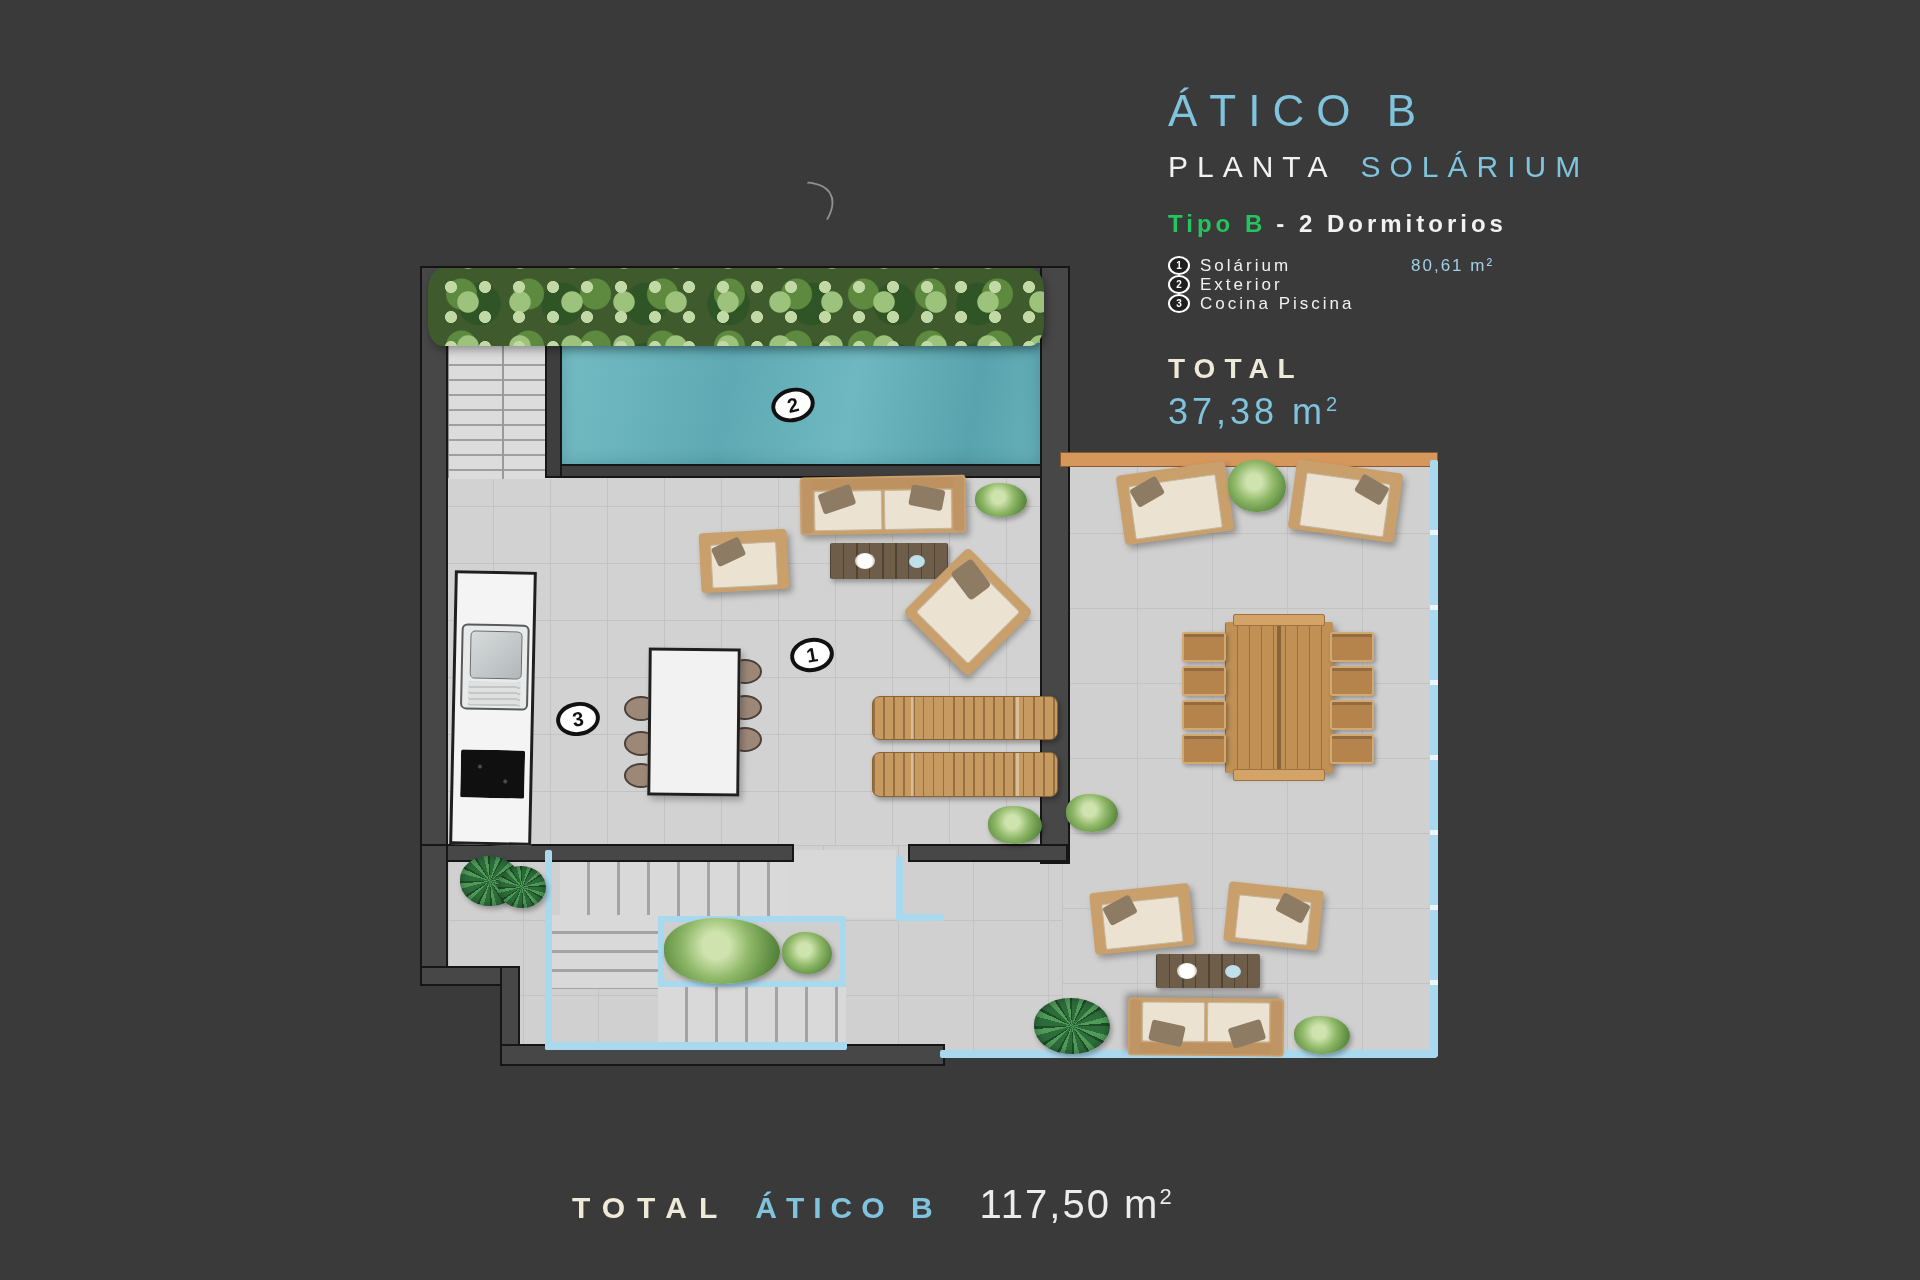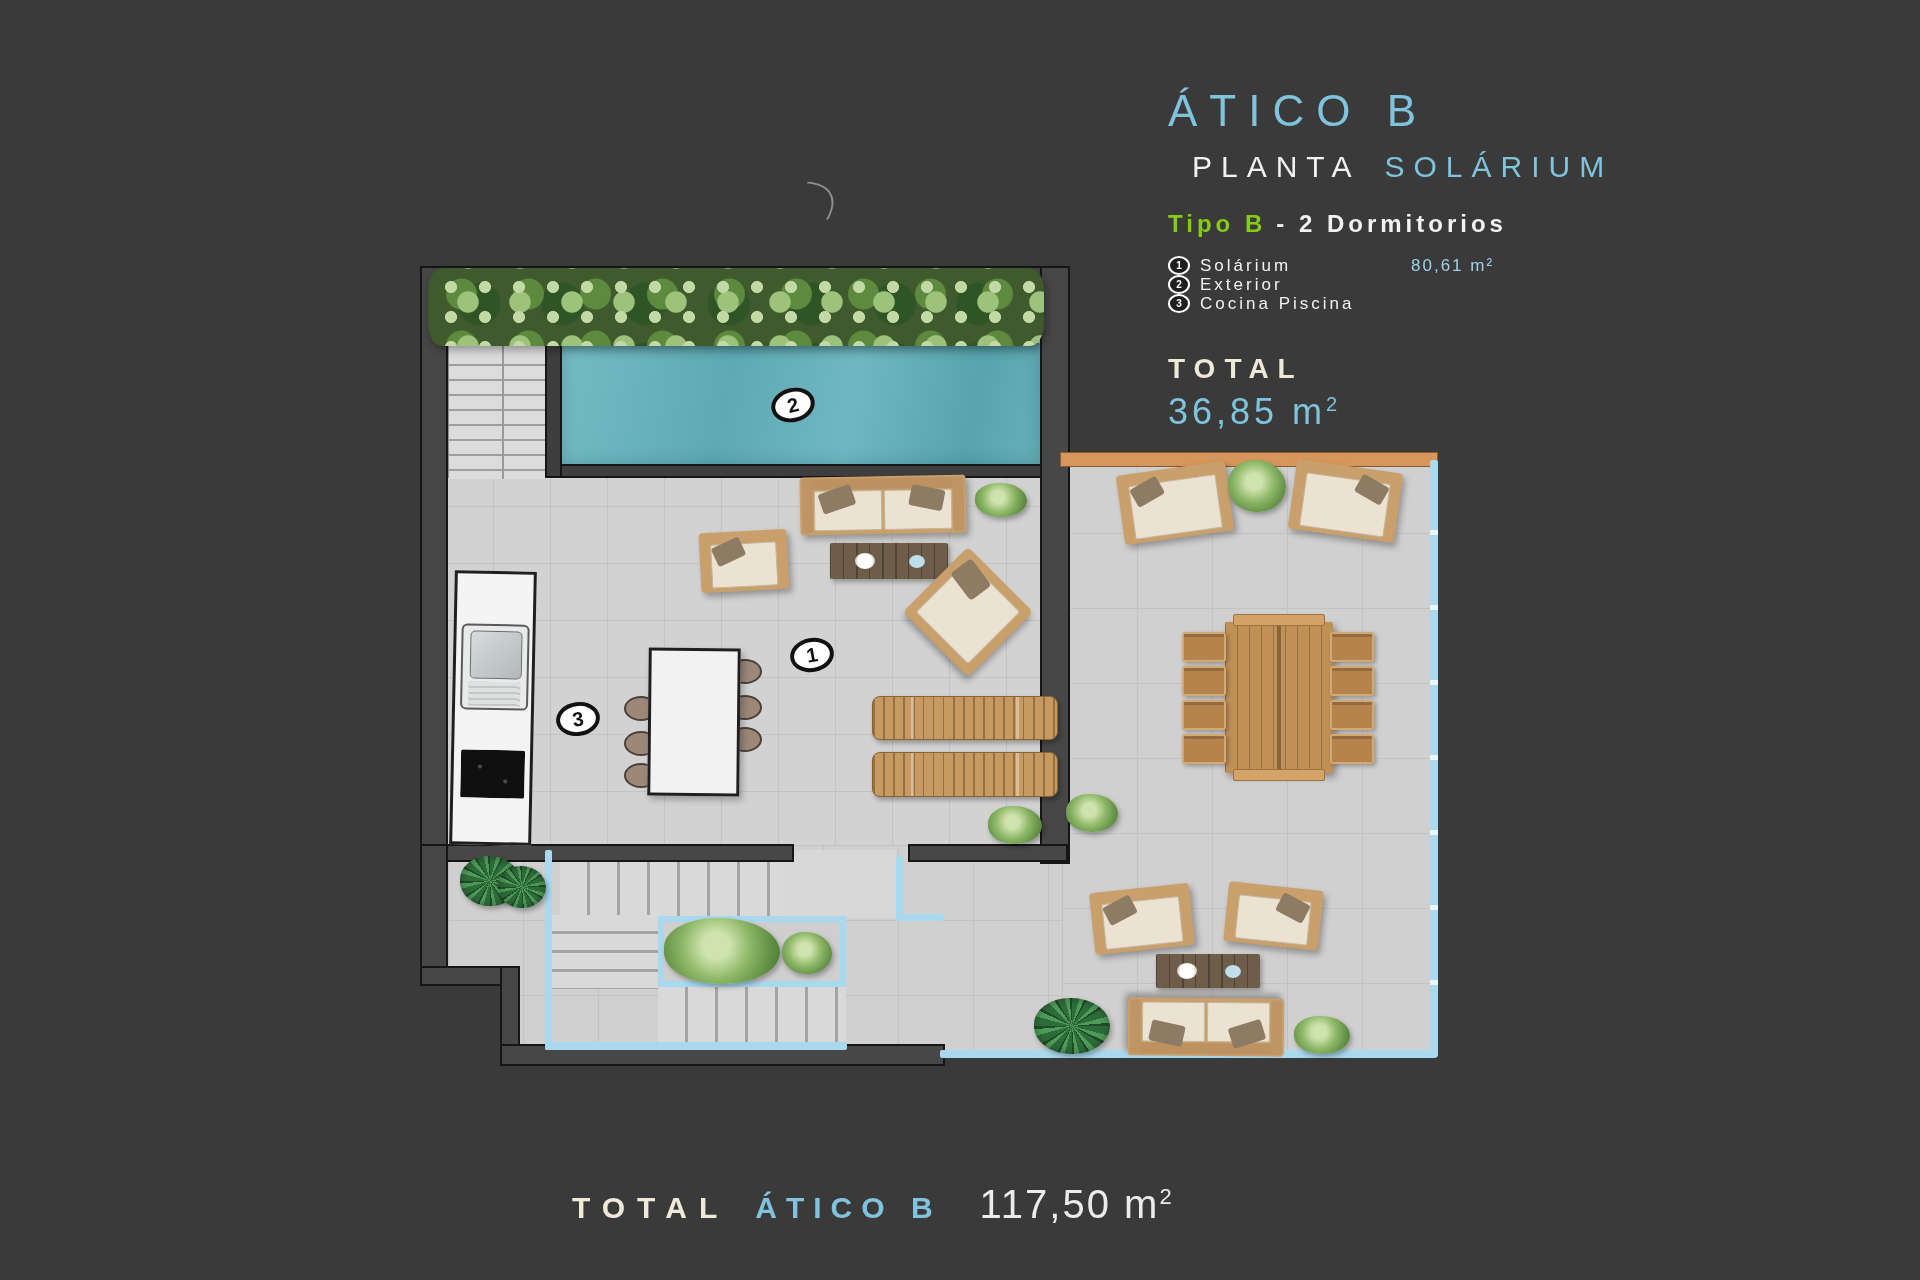--- a/index.html
+++ b/index.html
@@ -99,24 +99,24 @@
   .marker{position:absolute;width:44px;height:34px;background:#fff;border:4px solid #111;border-radius:50%;
         box-sizing:border-box;display:flex;align-items:center;justify-content:center;
         font-weight:bold;font-size:20px;color:#111;z-index:8;transform:rotate(-12deg);}
 
   .arc{position:absolute;width:70px;height:160px;border:2px solid transparent;border-top:2px solid #8f8f8f;
        border-radius:50%;transform:rotate(62deg);z-index:5;}
 
   
   .hdr{position:absolute;left:1168px;top:86px;z-index:9;}
   .t-title{font-size:44px;letter-spacing:12px;color:#7fc3dc;font-weight:400;}
-  .t-sub{margin-top:14px;font-size:30px;letter-spacing:9px;color:#f2f2f0;font-weight:400;margin-left:24px;}
+  .t-sub{margin-top:14px;font-size:30px;letter-spacing:9px;color:#f2f2f0;font-weight:400;}
   .t-sub .accent{color:#7fc3dc;margin-left:24px;}
   .t-tipo{margin-top:26px;font-size:24px;font-weight:bold;letter-spacing:4px;color:#f2f2f2;}
-  .t-tipo .accent{color:#84cc16;margin-right:10px;}
+  .t-tipo .accent{color:#22c55e;margin-right:10px;}
   .legend{margin-top:18px;position:relative;font-size:17px;letter-spacing:3px;color:#f2f2f2;}
   .legend-row{position:relative;height:19px;display:flex;align-items:center;}
   .legend-num{display:inline-flex;align-items:center;justify-content:center;width:18px;height:15px;
         background:#1f1f1f;border:2px solid #fff;border-radius:50%;color:#fff;font-size:10px;font-weight:bold;
         letter-spacing:0;margin-right:10px;box-sizing:content-box;flex:0 0 auto;}
   .legend-value{position:absolute;left:243px;color:#9fd0e6;letter-spacing:2px;}
   .t-total{margin-top:40px;font-size:28px;font-weight:bold;letter-spacing:9px;color:#efe9d8;}
   .t-totalval{margin-top:6px;font-size:36px;color:#7fc3dc;letter-spacing:4px;}
   .t-totalval sup{font-size:20px;}
   .footer{position:absolute;left:572px;top:1182px;display:flex;align-items:baseline;z-index:9;}
@@ -280,21 +280,21 @@
         <span class="legend-value"></span>
       </div>
       <div class="legend-row">
         <span class="legend-num">3</span>
         <span class="legend-label">Cocina Piscina</span>
         <span class="legend-value"></span>
       </div>
     </div>
     <div class="t-total">TOTAL</div>
     <div class="t-totalval">
-      <span>36,85</span>
+      <span>37,38</span>
       <span><span>m</span><sup>2</sup></span>
     </div>
   </div>
 
   <div class="footer">
     <span class="f-label">TOTAL</span>
     <span class="f-name">ÁTICO B</span>
     <span class="f-value">
       <span>117,50</span>
       <span><span>m</span><sup>2</sup></span>

